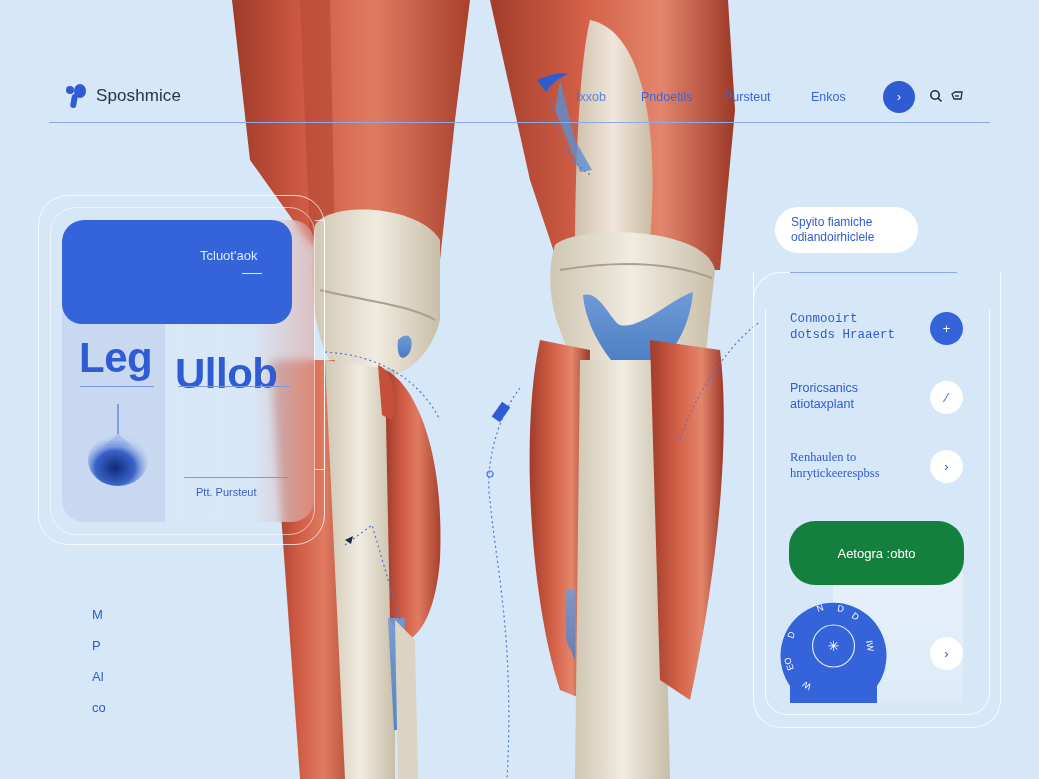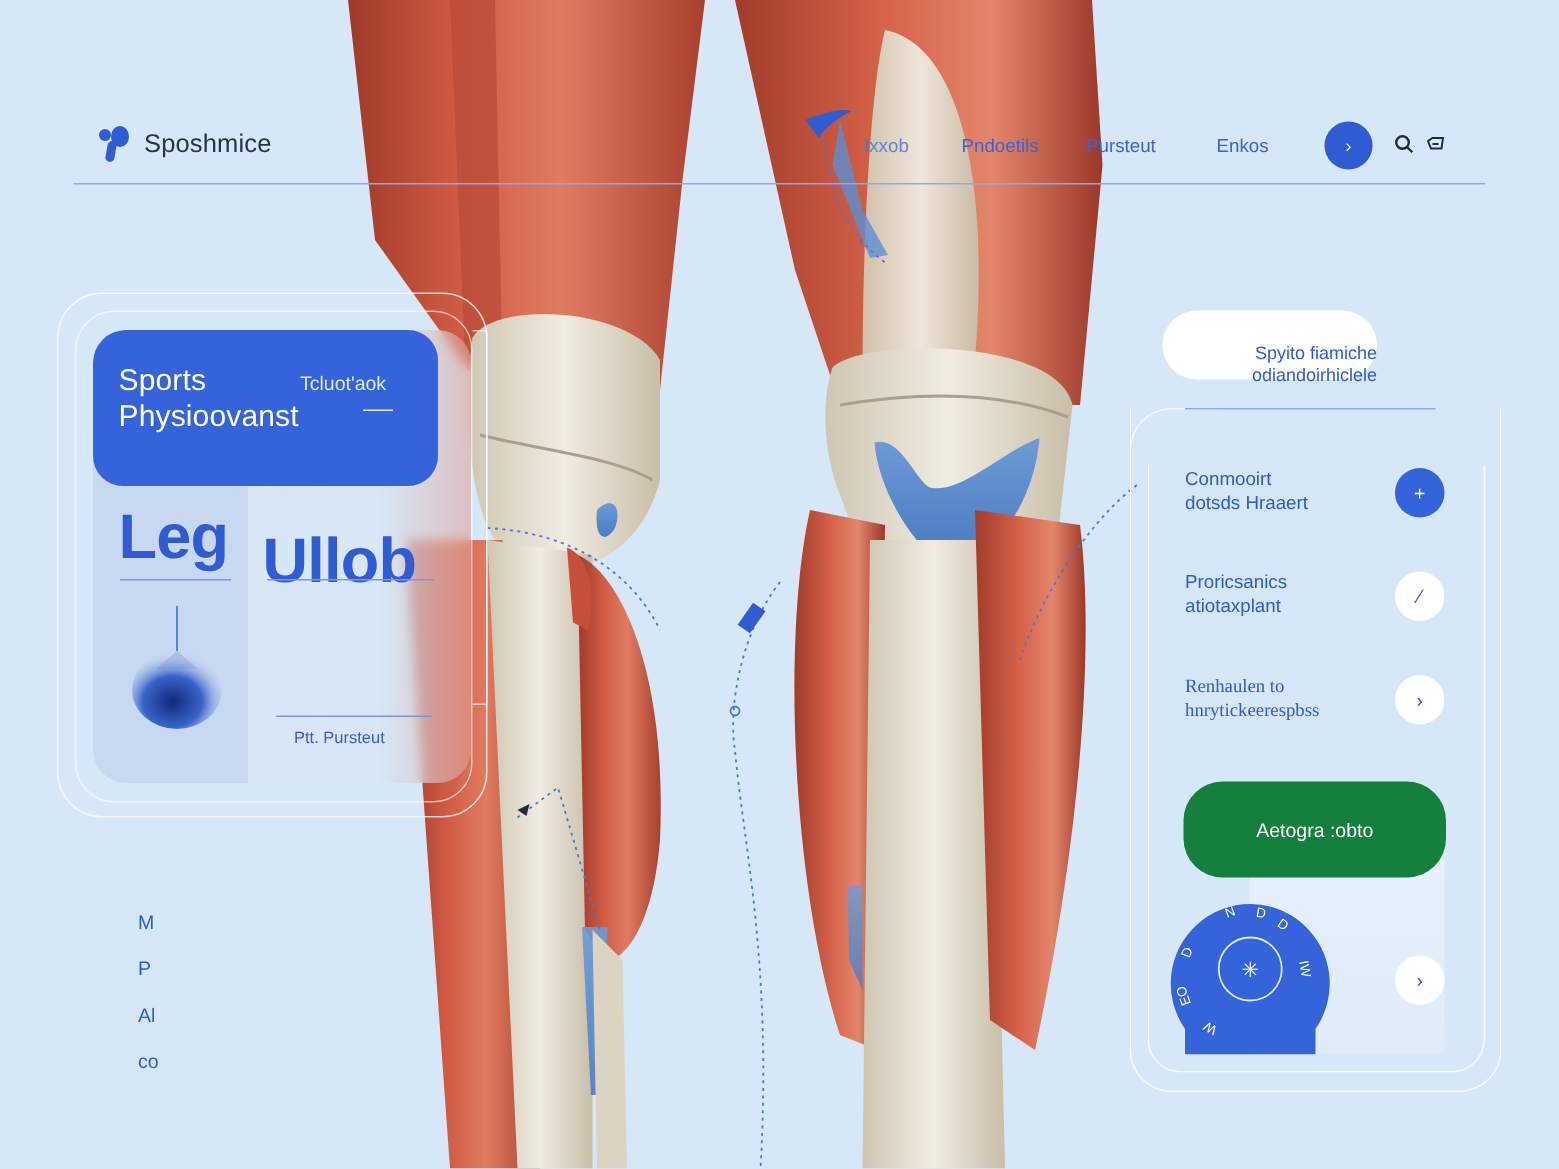--- a/index.html
+++ b/index.html
@@ -57,31 +57,31 @@
   .gauge-icon { position: absolute; left: 18px; top: 182px; width: 76px; height: 90px; }
 
   .left-bar { left: 315px; top: 220px; width: 10px; height: 250px; border: 1.5px solid rgba(255,255,255,.7); border-left: none; z-index: 2; }
 
   
   .side-index { left: 92px; top: 607px; z-index: 3; display: flex; flex-direction: column; gap: 15px; font-size: 13px; color: #2f5bd3; }
   .side-index span { height: 16px; line-height: 16px; }
 
   
   .pill { left: 775px; top: 207px; width: 143px; height: 46px; border-radius: 23px; background: #fff; z-index: 3;
-    padding: 21px 0 0 16px; font-size: 12px; line-height: 15px; color: #2f5bd3; text-align: right; }
+    padding: 8px 0 0 16px; font-size: 12px; line-height: 15px; color: #2f5bd3; }
   .pill-rule { left: 790px; top: 272px; width: 167px; height: 1px; background: #8fa9e8; z-index: 3; }
   .right-outer { left: 753px; top: 272px; width: 248px; height: 456px; border: 1.5px solid rgba(255,255,255,.8);
     border-top: none; border-radius: 0 0 28px 28px; z-index: 2; }
   .right-arc { left: 753px; top: 272px; width: 60px; height: 60px; border-top: 1.5px solid rgba(255,255,255,.8);
     border-left: 1.5px solid rgba(255,255,255,.8); border-radius: 28px 0 0 0; z-index: 2; }
   .right-inner { left: 765px; top: 310px; width: 225px; height: 405px; border: 1.5px solid rgba(255,255,255,.8);
     border-top: none; border-radius: 0 0 22px 22px; z-index: 2; }
 
   .row { left: 790px; z-index: 3; font-size: 12.5px; line-height: 16px; color: #2f5bd3; width: 130px; }
-  .row-1 { top: 311px; }
+  .row-1 { top: 311px; font-family: Liberation Mono, monospace; }
   .row-2 { top: 380px; }
   .row-3 { top: 449px; font-family: Liberation Serif, serif; }
   .row-btn { left: 930px; width: 33px; height: 33px; border-radius: 50%; z-index: 3; display: flex; align-items: center; justify-content: center; font-size: 13px; }
   .row-btn.filled { background: #3563d9; color: #fff; }
   .row-btn.white { background: #fff; color: #2f5bd3; }
   .rb-1 { top: 312px; }
   .rb-2 { top: 381px; }
   .rb-3 { top: 450px; }
   .rb-4 { top: 637px; }
 
@@ -184,24 +184,20 @@
 </svg>
 
 <div class="abs header-rule"></div>
 
 <div class="abs left-outer"></div>
 <div class="abs left-outer2"></div>
 <div class="abs left-bar"></div>
 
 <div class="abs left-card">
   <div class="card-head">
-    <div class="title">
-      <div>Sports</div>
-      <div>Physioovanst</div>
-    </div>
     <div class="tag">Tcluot'aok</div>
     <div class="tag-line"></div>
   </div>
 
   <div class="big big-1">Leg</div>
   <div class="big big-2">Ullob</div>
   <div class="div-1"></div>
   <div class="div-2"></div>
 
   <svg class="gauge-icon" viewBox="0 0 76 90">

